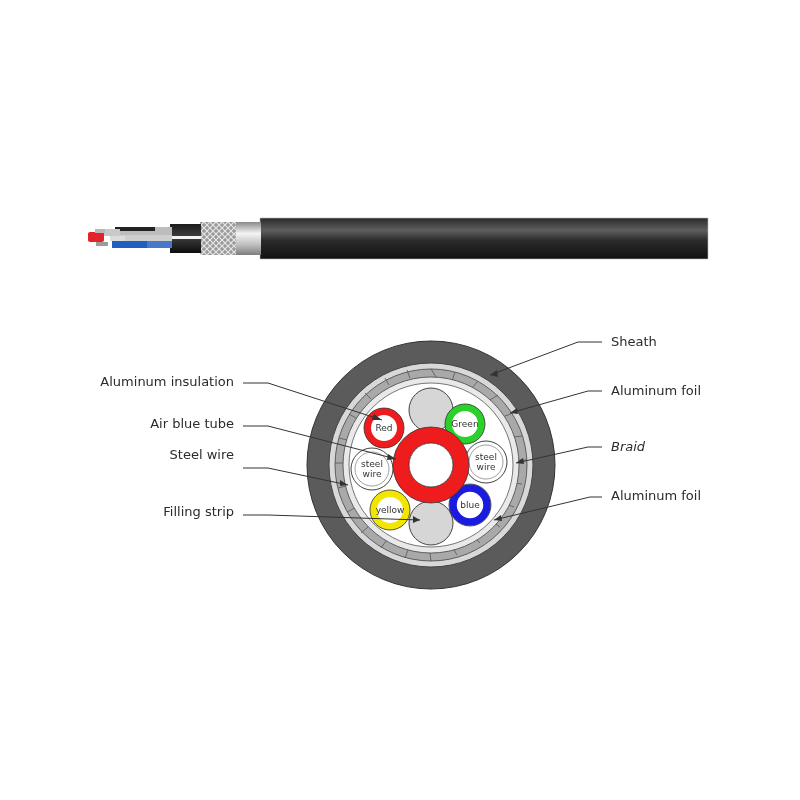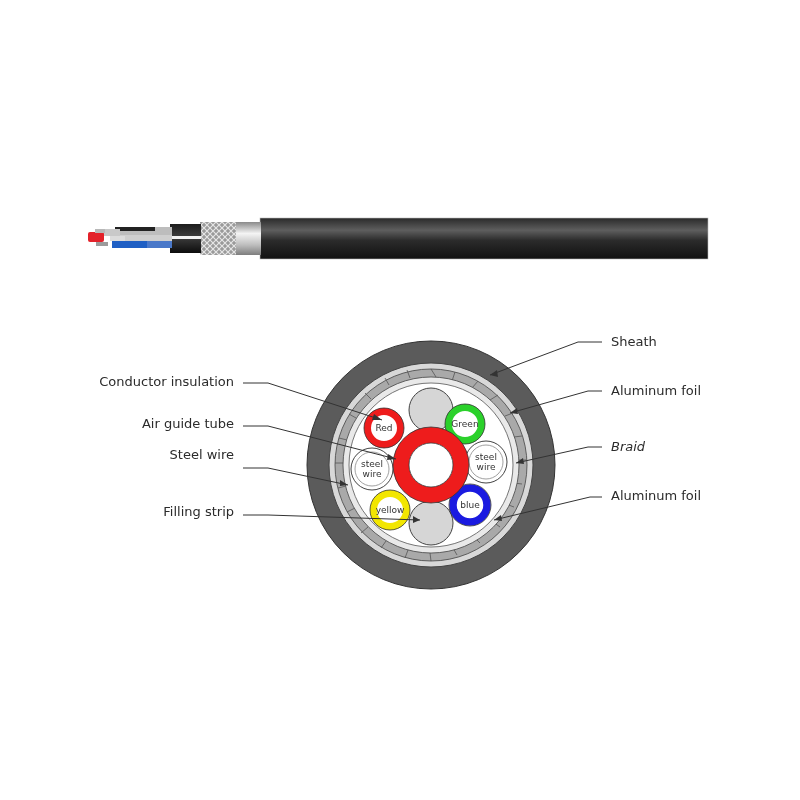--- a/index.html
+++ b/index.html
@@ -123,21 +123,21 @@
     <polygon points="396,459 388,454 387,460"></polygon>
     <polygon points="348,485 340,480 340,486"></polygon>
     <polygon points="420,520 413,516 413,523"></polygon>
     <polygon points="490,375 497,370 498,377"></polygon>
     <polygon points="510,413 517,408 518,414"></polygon>
     <polygon points="516,463 523,458 524,464"></polygon>
     <polygon points="494,520 501,515 502,521"></polygon>
   </g>
 </svg>
 
-<div class="label left" style="right:566px; top:374px;">Conductor insulation</div>
-<div class="label left" style="right:566px; top:416px;">Air guide tube</div>
+<div class="label left" style="right:566px; top:374px;">Aluminum insulation</div>
+<div class="label left" style="right:566px; top:416px;">Air blue tube</div>
 <div class="label left" style="right:566px; top:447px;text-align:right;">Steel wire</div>
 <div class="label left" style="right:566px; top:504px;margin-left:31px;">Filling strip</div>
 
 <div class="label" style="left:611px; top:334px;">Sheath</div>
 <div class="label" style="left:611px; top:383px;">Aluminum foil</div>
 <div class="label" style="left:611px; top:439px;font-style:italic;">Braid</div>
 <div class="label" style="left:611px; top:488px;">Aluminum foil</div>
 
 </body></html>

